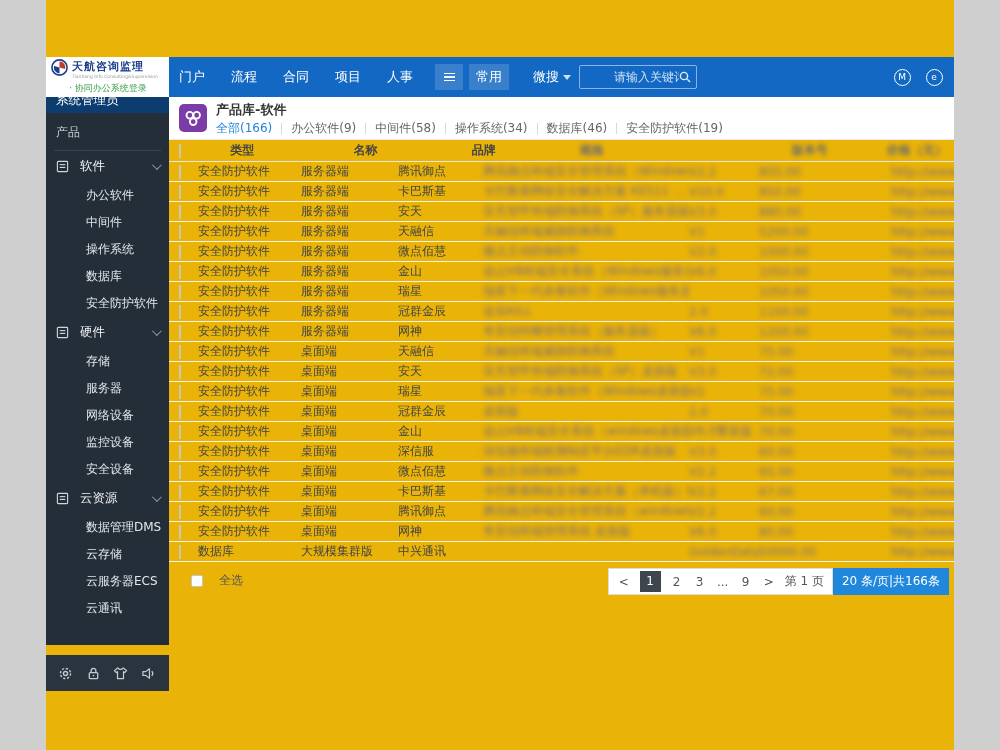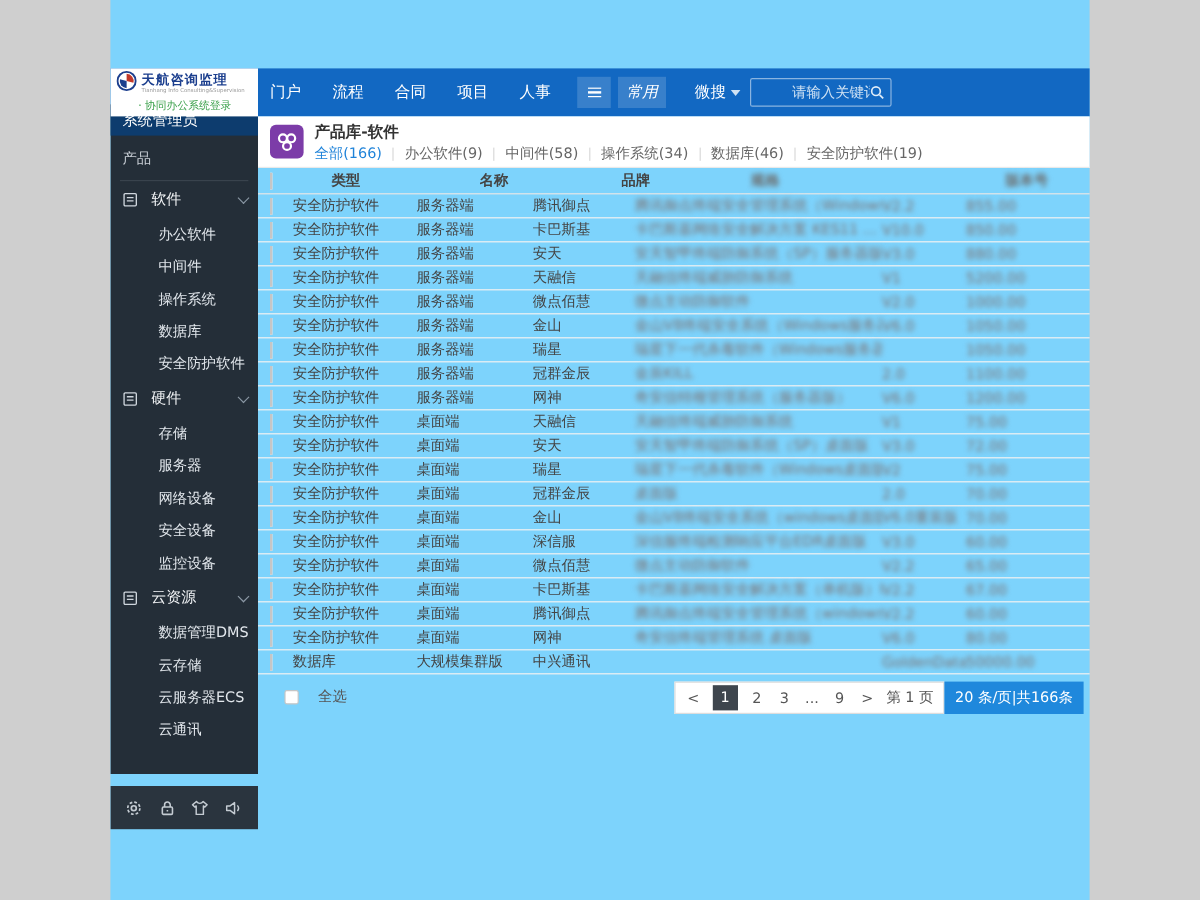--- a/index.html
+++ b/index.html
@@ -1,24 +1,24 @@
 <!DOCTYPE html>
 <html><head>
 <meta charset="utf-8">
 <style>
   * { margin:0; padding:0; box-sizing:border-box; }
   body { background:#cfcfcf; font-family:"DejaVu Sans","Liberation Sans",sans-serif; }
-  #canvas { position:relative; width:816px; height:750px; background:#7dd3fc; overflow:hidden; margin:0 auto; }
+  #canvas { position:relative; width:908px; height:750px; background:#eab308; overflow:hidden; margin:0 auto; }
 
   
   .topbar { position:absolute; left:0; top:57px; width:1000px; height:40px; background:#1268c2; display:flex; align-items:center; }
   .nav { display:flex; align-items:center; margin-left:133px; gap:26px; }
   .nav-item { color:#fff; font-size:13px; cursor:pointer; white-space:nowrap; }
   .nav-box { margin-left:22px; height:26px; min-width:28px; padding:0 7px; background:rgba(255,255,255,.16); color:#fff; display:flex; align-items:center; justify-content:center; font-size:13px; cursor:pointer; }
-  .nav-box + .nav-box { margin-left:6px;font-style:italic; }
+  .nav-box + .nav-box { margin-left:6px; }
   .hamburger { display:flex; flex-direction:column; gap:2px; }
   .hamburger i { display:block; width:11px; height:1.5px; background:#fff; }
   .search-scope { margin-left:24px; color:#fff; font-size:13px; display:flex; align-items:center; gap:4px; cursor:pointer; }
   .caret-down { width:0; height:0; border-left:4px solid transparent; border-right:4px solid transparent; border-top:5px solid #cfe2f4; }
   .top-search { margin-left:8px; height:24px; width:118px; border:1px solid rgba(255,255,255,.5); border-radius:2px; display:flex; align-items:center; padding:0 5px; }
   .top-search input { flex:1; min-width:0; background:transparent; border:none; outline:none; color:#fff; font-size:12px;margin-left:29px; }
   .top-search input::placeholder { color:#cfe2f4; }
   .top-icons { margin-left:auto; margin-right:12px; display:flex; align-items:center; gap:15px; }
   .cicon { width:17px; height:17px; border:1.4px solid #fff; border-radius:50%; color:#fff; font-size:9px; display:flex; align-items:center; justify-content:center; cursor:pointer; line-height:1; }
   .staricon { color:#fff; font-size:15px; cursor:pointer; line-height:1; }
@@ -176,22 +176,22 @@
               <line x1="4" y1="5" x2="10" y2="5"></line>
               <line x1="4" y1="8" x2="10" y2="8"></line>
             </svg>
           </span>
           <span class="plabel">硬件</span>
           <span class="chev"></span>
         </div>
         <div class="tree-child">存储</div>
         <div class="tree-child">服务器</div>
         <div class="tree-child">网络设备</div>
+        <div class="tree-child">监控设备</div>
         <div class="tree-child">安全设备</div>
-        <div class="tree-child">监控设备</div>
         <div class="tree-parent">
           <span class="svgicon">
             <svg width="13" height="13" viewBox="0 0 14 14" fill="none" stroke="#cfd6dd" stroke-width="1.2">
               <rect x="1.5" y="1.5" width="11" height="11" rx="1"></rect>
               <line x1="4" y1="5" x2="10" y2="5"></line>
               <line x1="4" y1="8" x2="10" y2="8"></line>
             </svg>
           </span>
           <span class="plabel">云资源</span>
           <span class="chev"></span>

